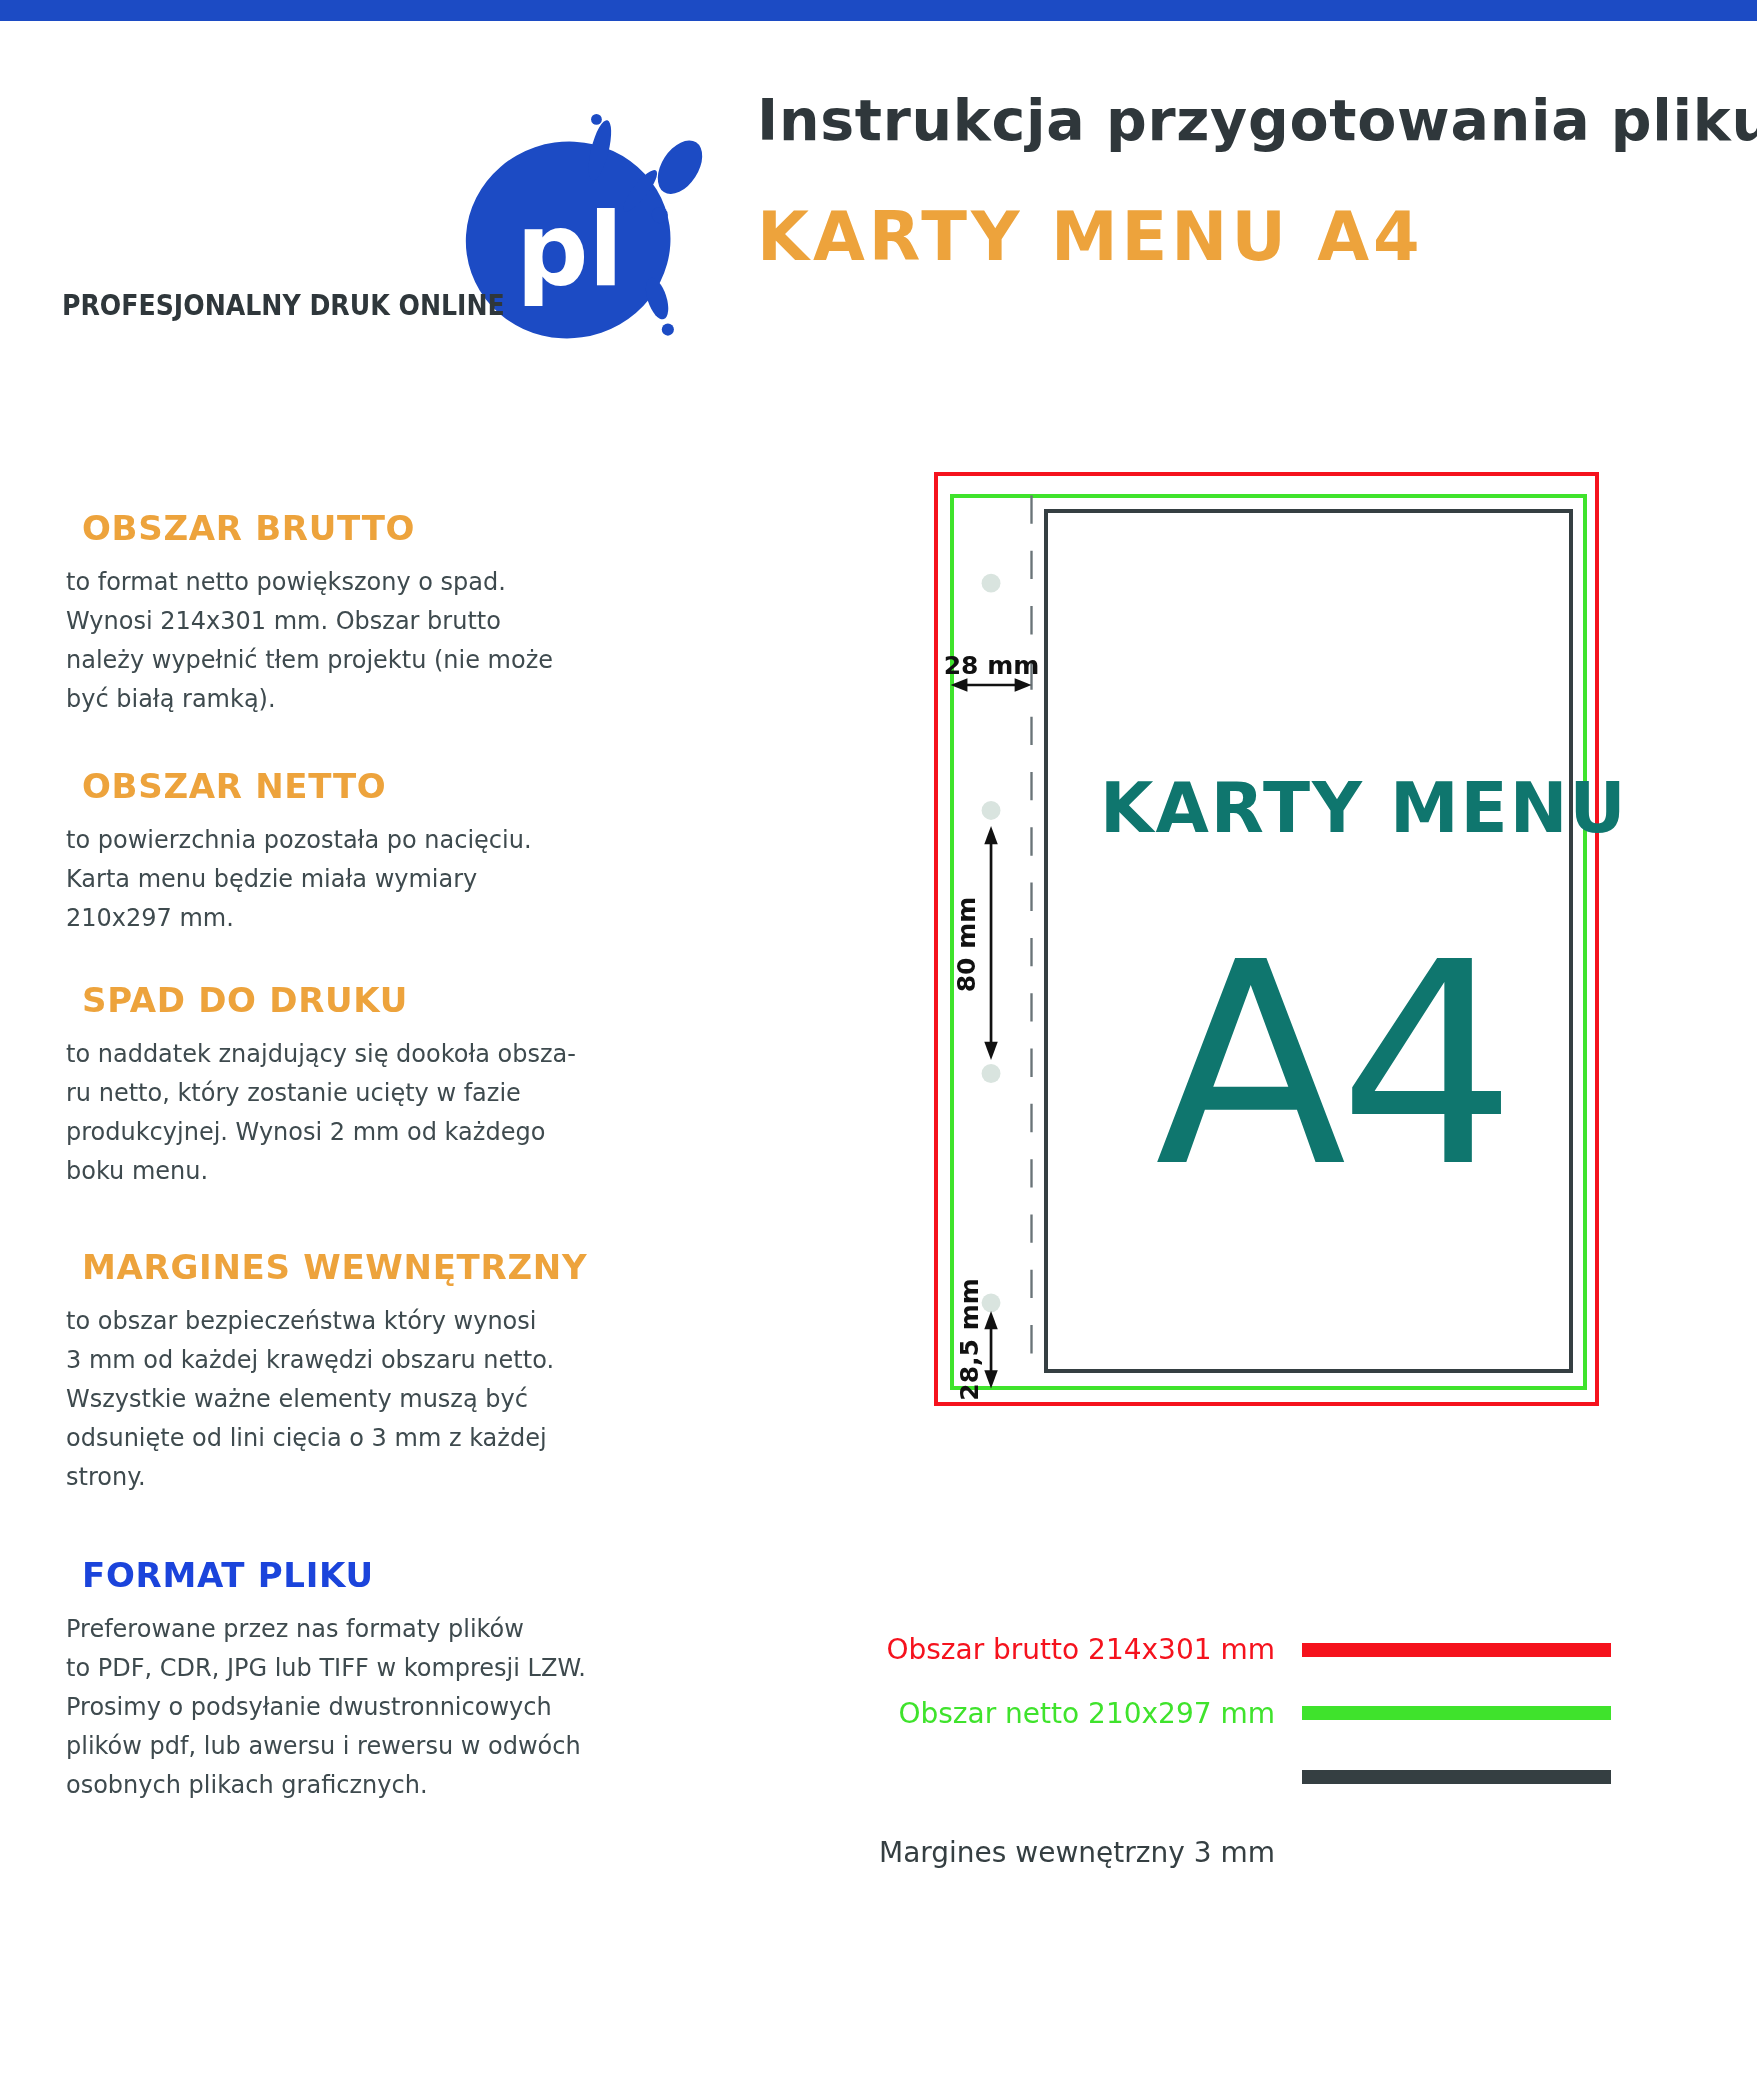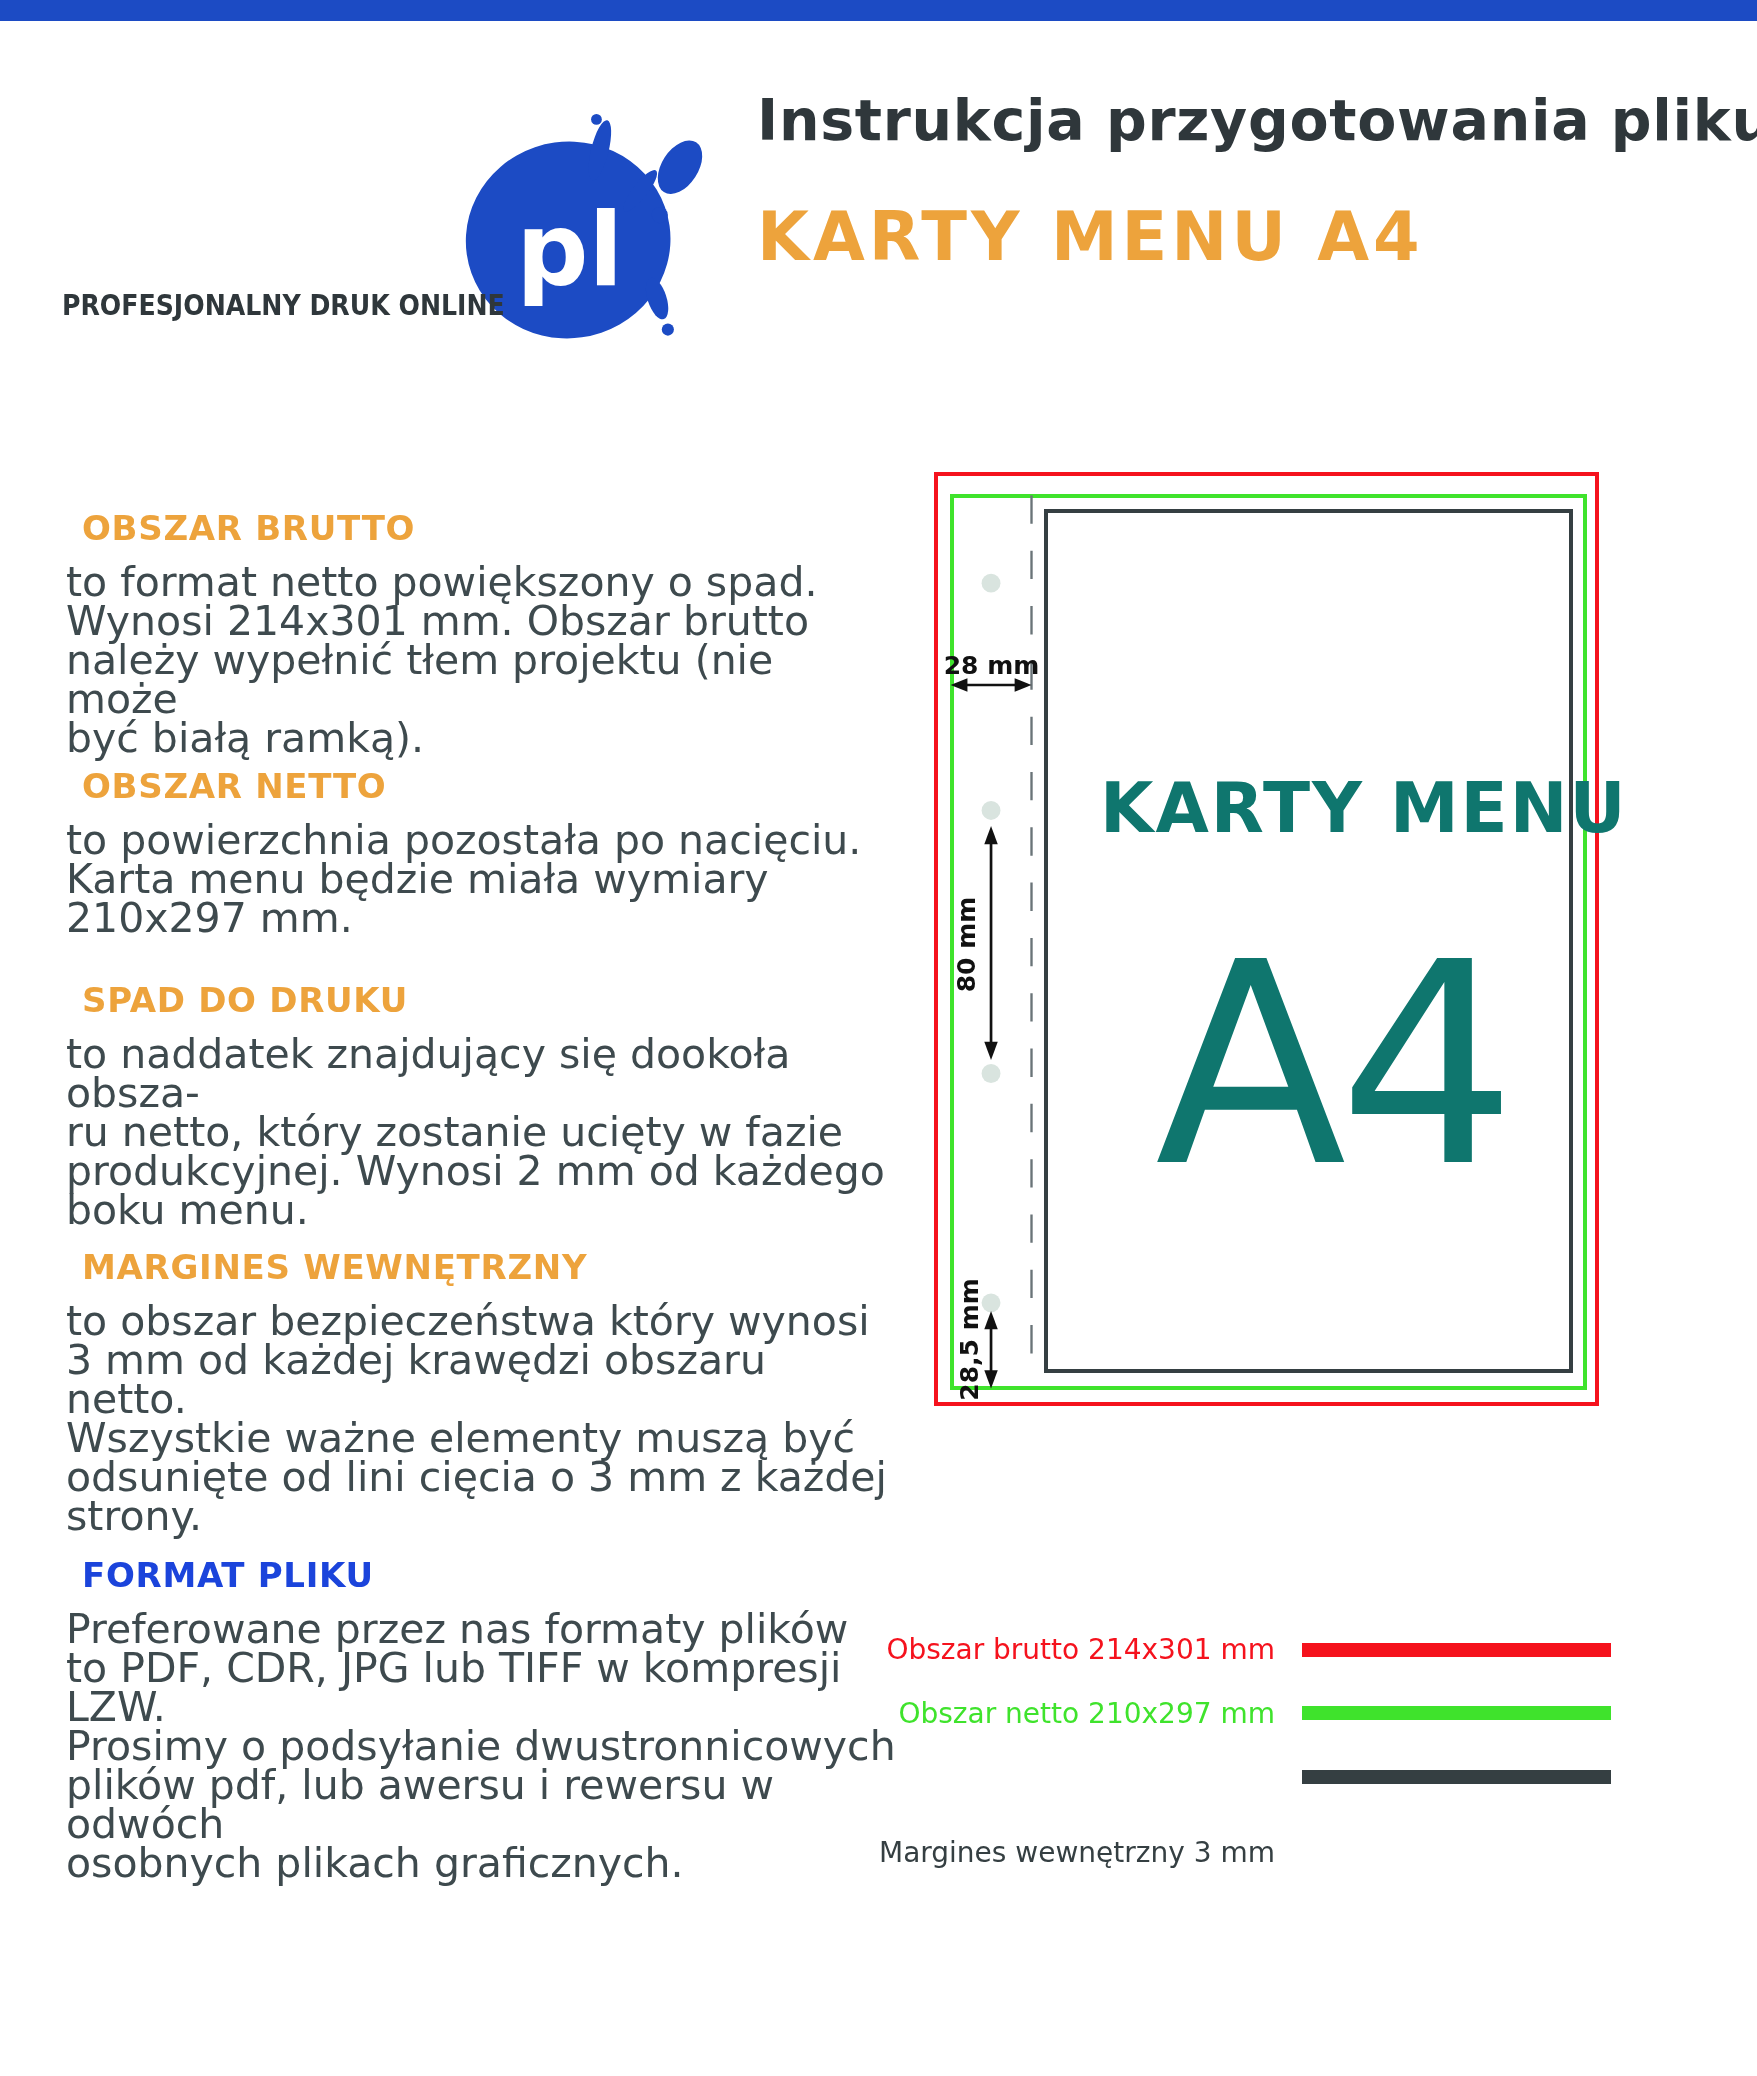--- a/index.html
+++ b/index.html
@@ -28,21 +28,21 @@
   }
   .subtitle{
     position:absolute;left:757px;top:204px;font-size:67px;font-weight:700;
     color:#EDA33C;letter-spacing:4px;white-space:nowrap;line-height:1;
   }
 
   
   .sec{position:absolute;left:66px;width:830px;}
   .sec h2{margin:16px;font-size:34px;line-height:38px;font-weight:700;color:#EDA33C;letter-spacing:0.7px;}
   .sec h2.blue{color:#1B44DB;}
-  .sec p{margin:9.4px 0 0 0;font-size:41px;line-height:39px;color:#3E4A4E;white-space:pre-line;}
+  .sec p{margin:9.4px 0 0 0;font-size:24px;line-height:39px;color:#3E4A4E;white-space:pre-line;}
   .sec1{top:493px;} .sec2{top:751px;} .sec3{top:965px;} .sec4{top:1232px;} .sec5{top:1540px;}
 
   
   .rect{position:absolute;box-sizing:border-box;background:transparent;}
   .red-rect{left:934px;top:472px;width:665px;height:934px;border:4.7px solid #F5121D;}
   .green-rect{left:950px;top:494px;width:637px;height:896px;border:4px solid #3FE32C;}
   .dark-rect{left:1044px;top:509px;width:529px;height:864px;border:4.7px solid #353F42;}
 
   .overlay{position:absolute;left:931px;top:465px;width:688px;height:958px;}
 

